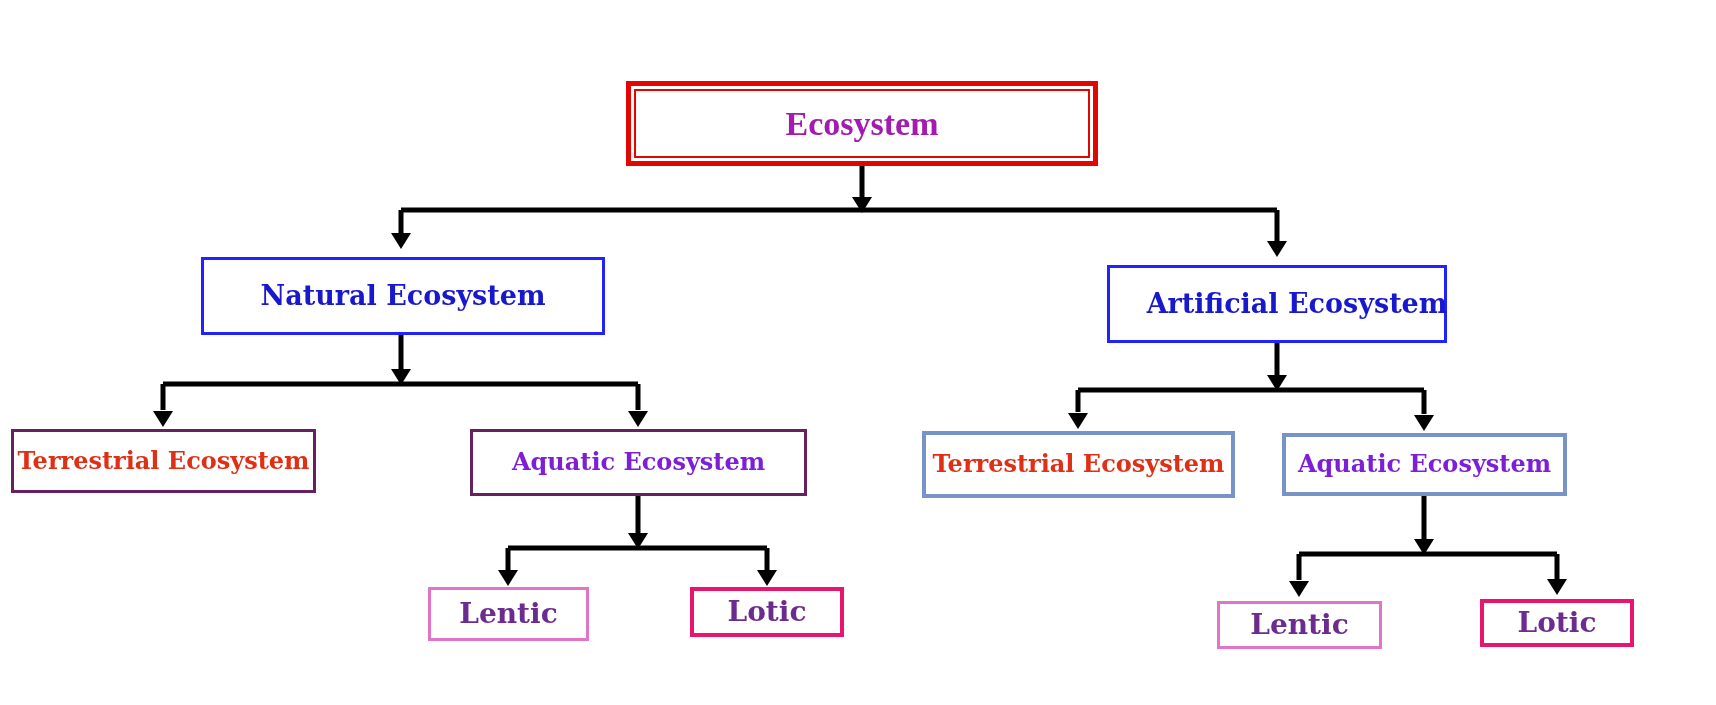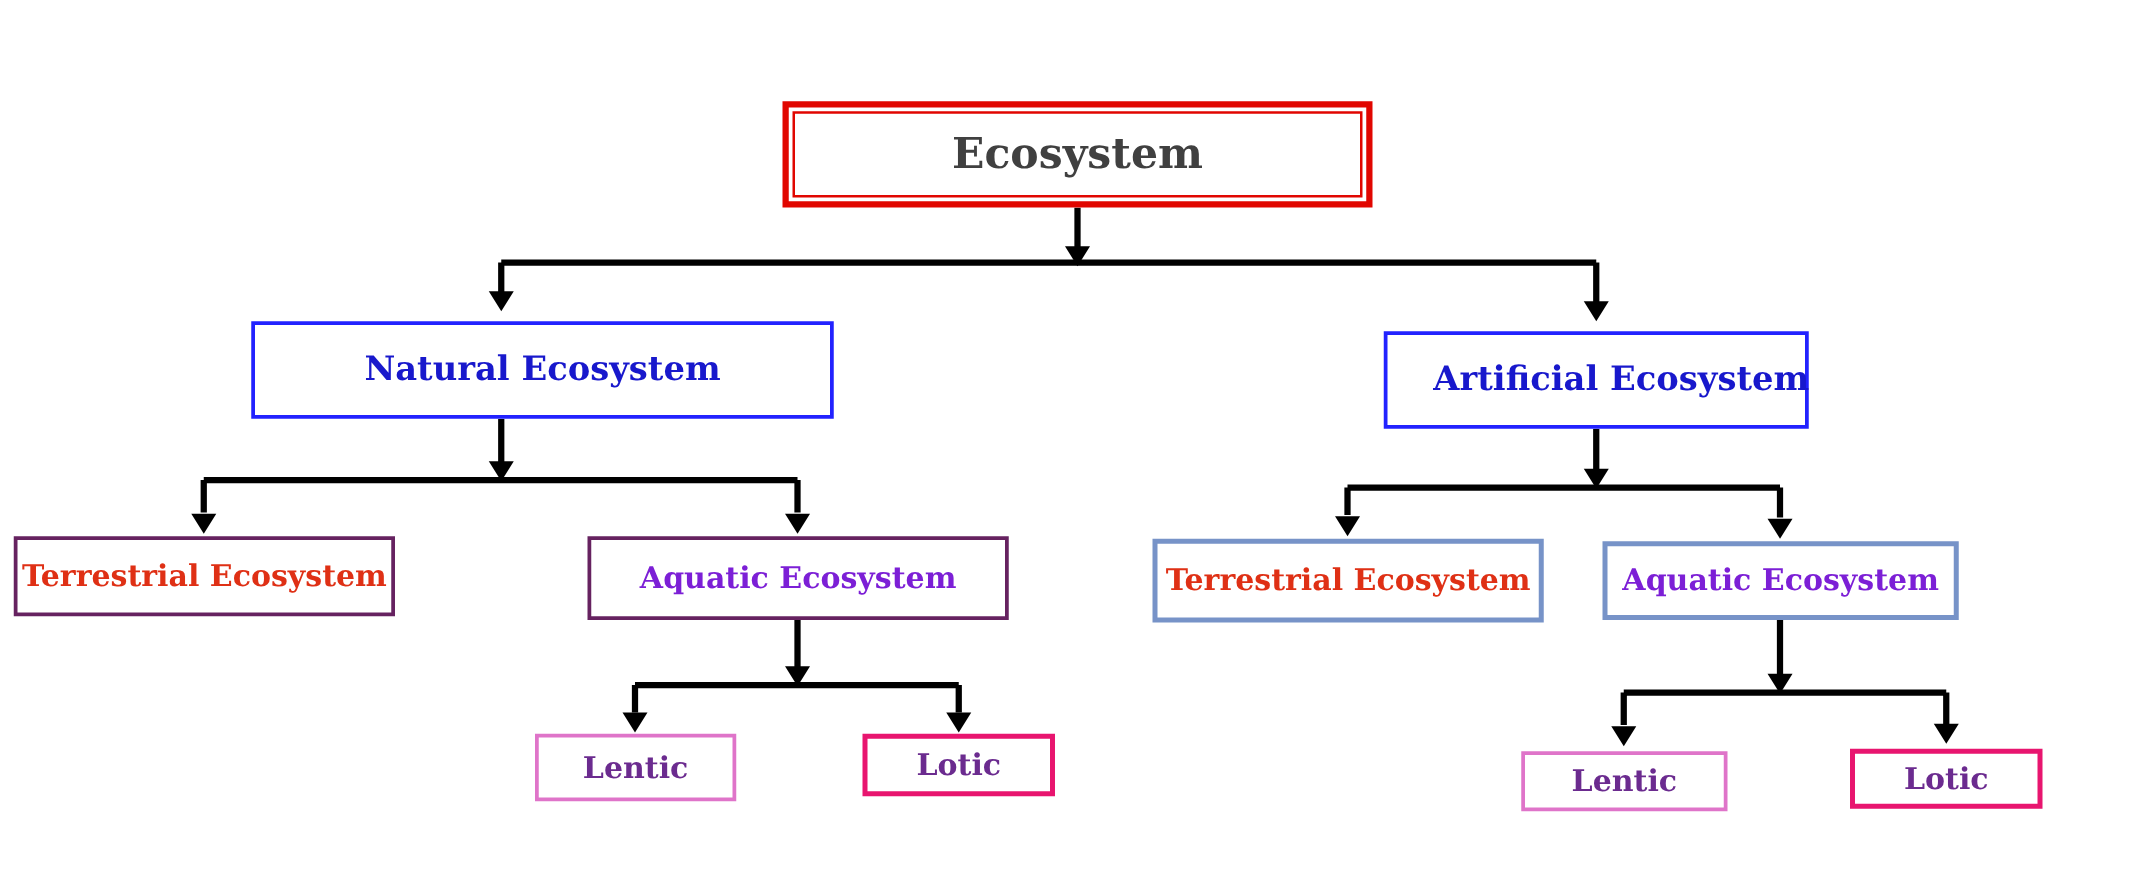--- a/index.html
+++ b/index.html
@@ -47,21 +47,21 @@
     flex: 1;
     align-self: stretch;
     display: flex;
     align-items: center;
     justify-content: center;
     border: 2px solid;
   }
   .fs-root  { font-size: 34px; }
   .fs-l2    { font-size: 27px; }
   .fs-l3    { font-size: 24px; }
-  .fs-l4    { font-size: 24px; }
+  .fs-l4    { font-size: 28px; }
   .bw-3 { border-width: 3px; }
   .bw-4 { border-width: 4px; }
 </style>
 </head>
 <body>
 
 <div class="canvas">
 
   <svg class="connectors" width="1716" height="705" viewBox="0 0 1716 705" fill="none" xmlns="http://www.w3.org/2000/svg">
     <g stroke="#000000" stroke-width="5">
@@ -91,25 +91,25 @@
     <g stroke="#000000" stroke-width="5">
       <path d="M1424,496 L1424,540 M1299,554 L1557,554 M1299,554 L1299,580 M1557,554 L1557,580"></path>
       <polygon points="1414,539 1434,539 1424,555" fill="#000000" stroke="none"></polygon>
       <polygon points="1289,581 1309,581 1299,597" fill="#000000" stroke="none"></polygon>
       <polygon points="1547,579 1567,579 1557,595" fill="#000000" stroke="none"></polygon>
     </g>
   </svg>
 
   <div class="node node-root" style="left: 626px; top: 81px; width: 472px; height: 85px; border-color: rgb(225, 6, 0);">
     <div class="node-root-inner" style="border-color: rgb(225, 6, 0);">
-      <span class="node-label fs-root" style="color: #404040;">Ecosystem</span>
+      <span class="node-label fs-root" style="color: #a21caf; font-family: Liberation Serif, serif;">Ecosystem</span>
     </div>
   </div>
 
-  <div class="node bw-3" style="left: 201px; top: 257px; width: 466px; height: 78px; border-color: rgb(34, 34, 255);">
+  <div class="node bw-3" style="left: 201px; top: 257px; width: 404px; height: 78px; border-color: rgb(34, 34, 255);">
     <span class="node-label fs-l2" style="color: rgb(24, 24, 204);">Natural Ecosystem</span>
   </div>
 
   <div class="node bw-3" style="left: 1107px; top: 265px; width: 340px; height: 78px; border-color: rgb(34, 34, 255); padding-left: 40px;">
     <span class="node-label fs-l2" style="color: rgb(24, 24, 204);">Artificial Ecosystem</span>
   </div>
 
   <div class="node bw-3" style="left: 11px; top: 429px; width: 305px; height: 64px; border-color: rgb(102, 34, 96);">
     <span class="node-label fs-l3" style="color: rgb(223, 48, 21);">Terrestrial Ecosystem</span>
   </div>

